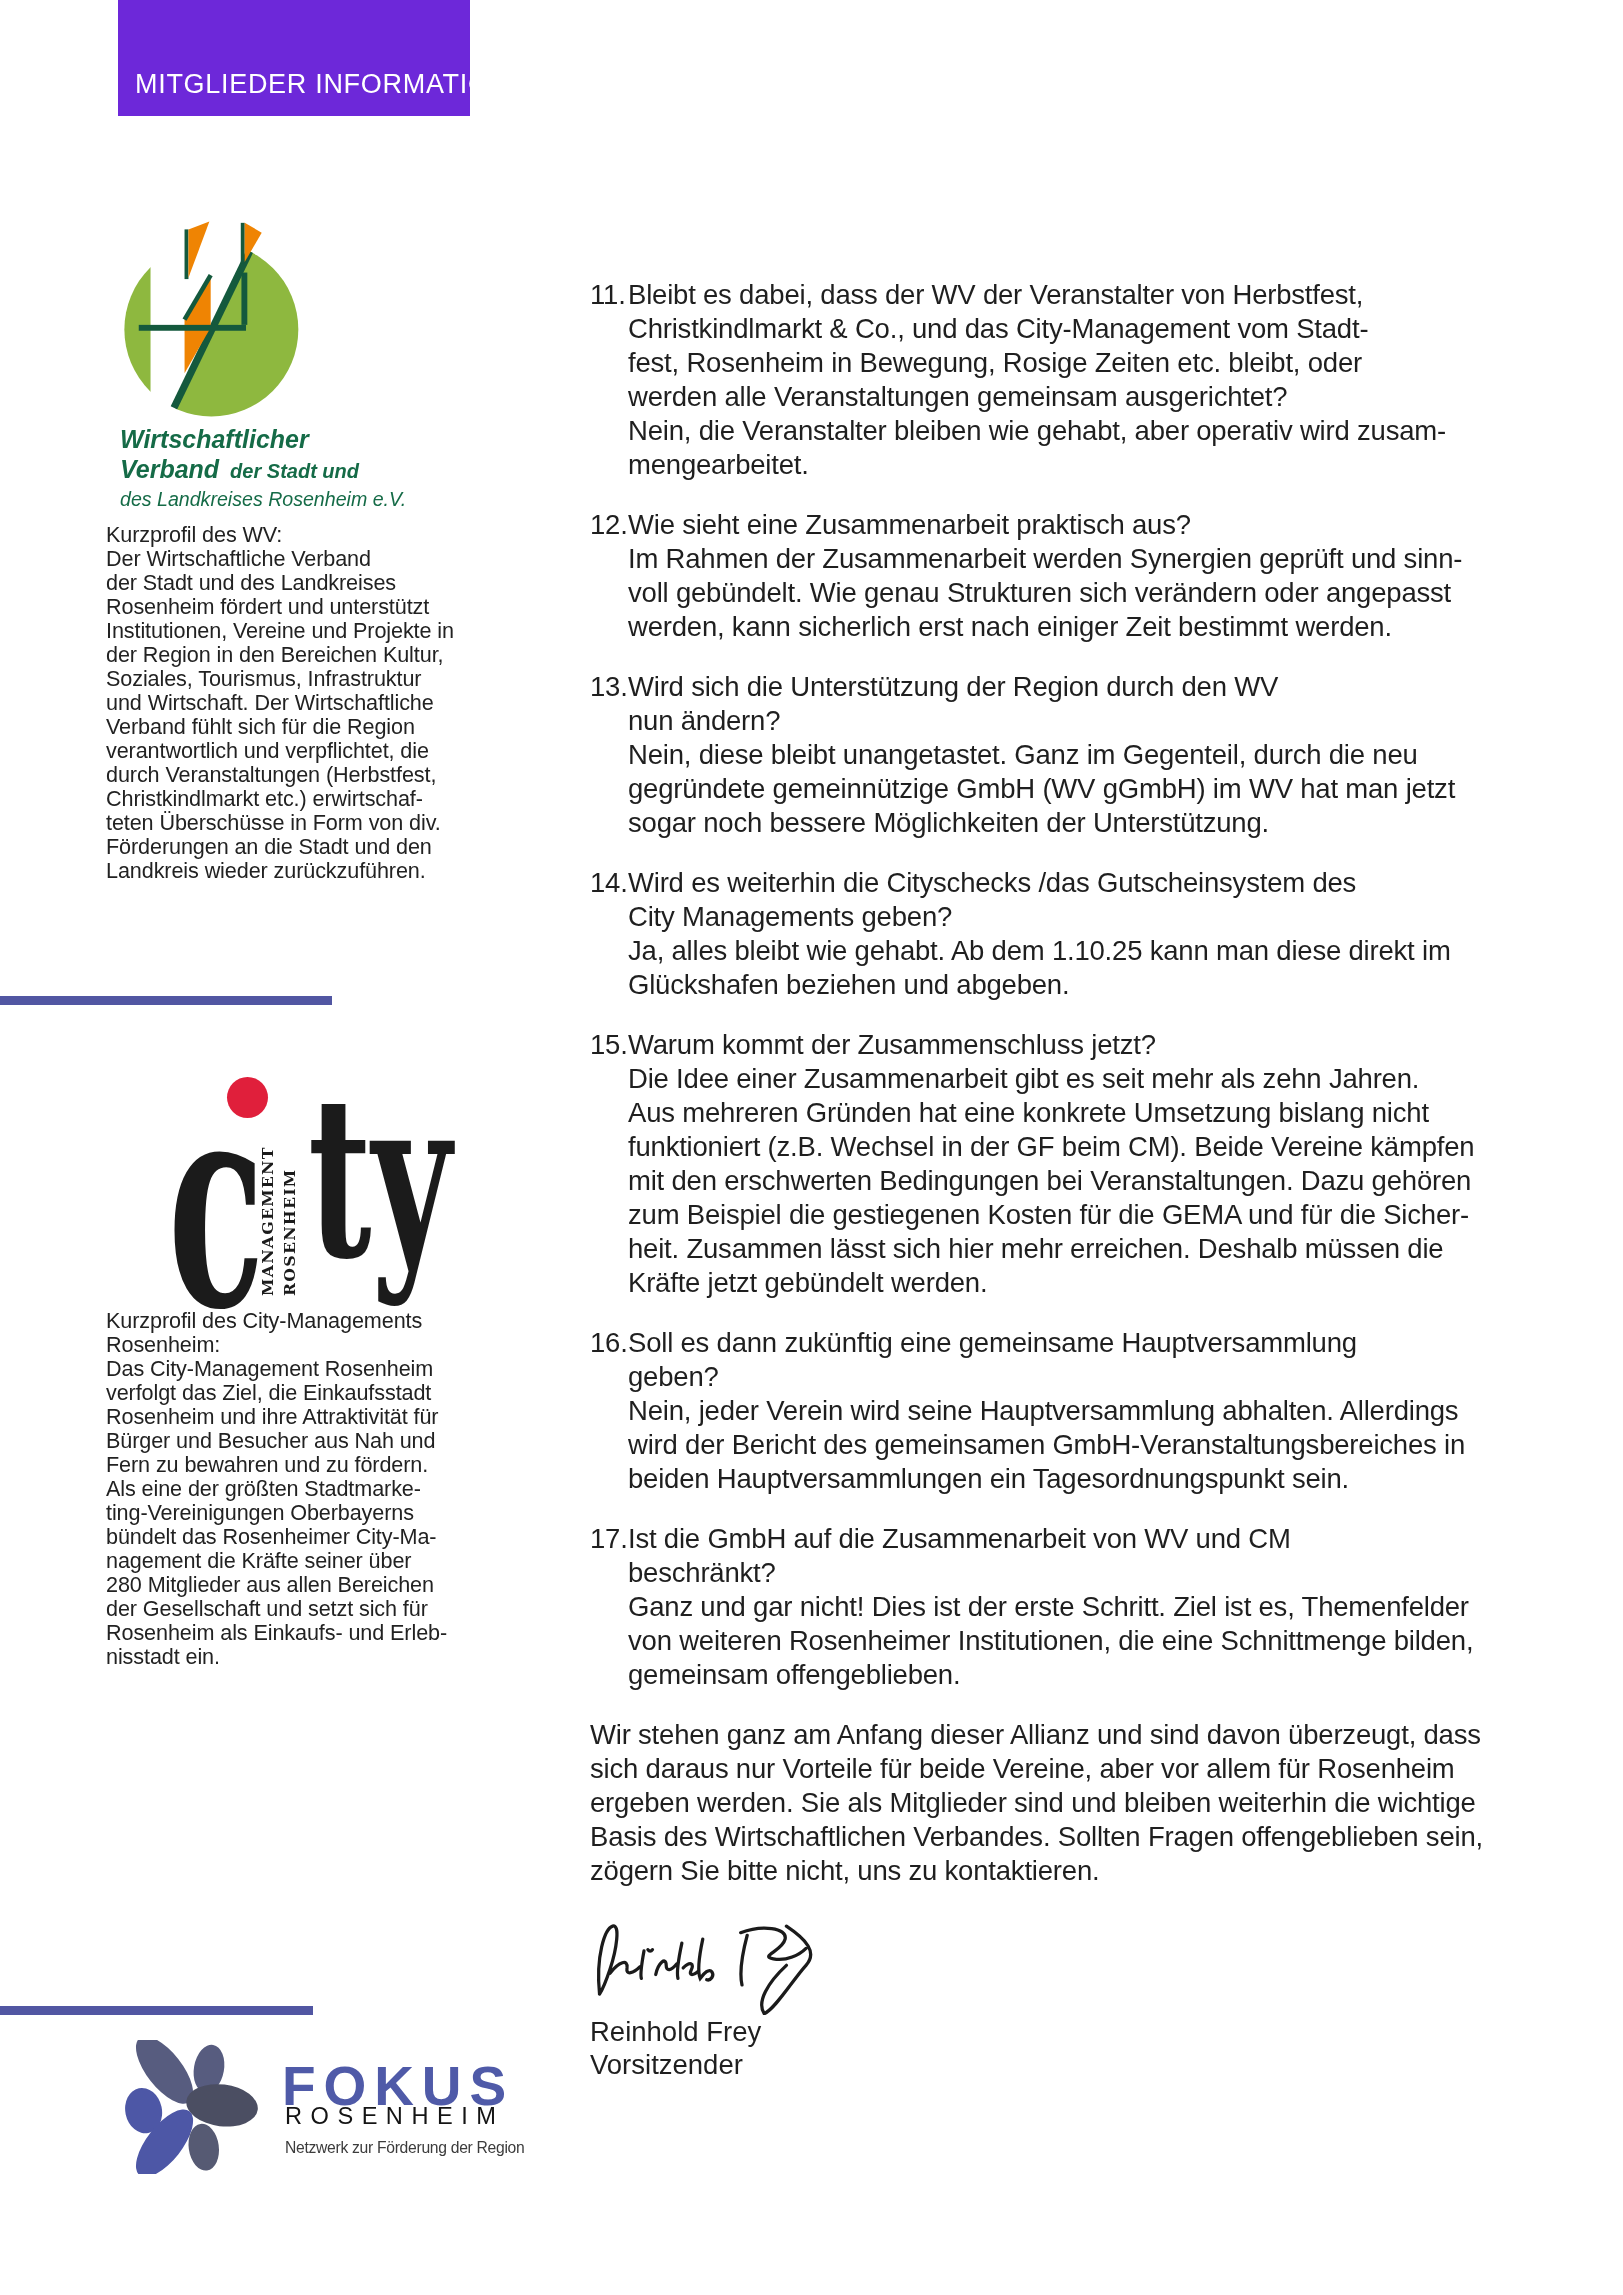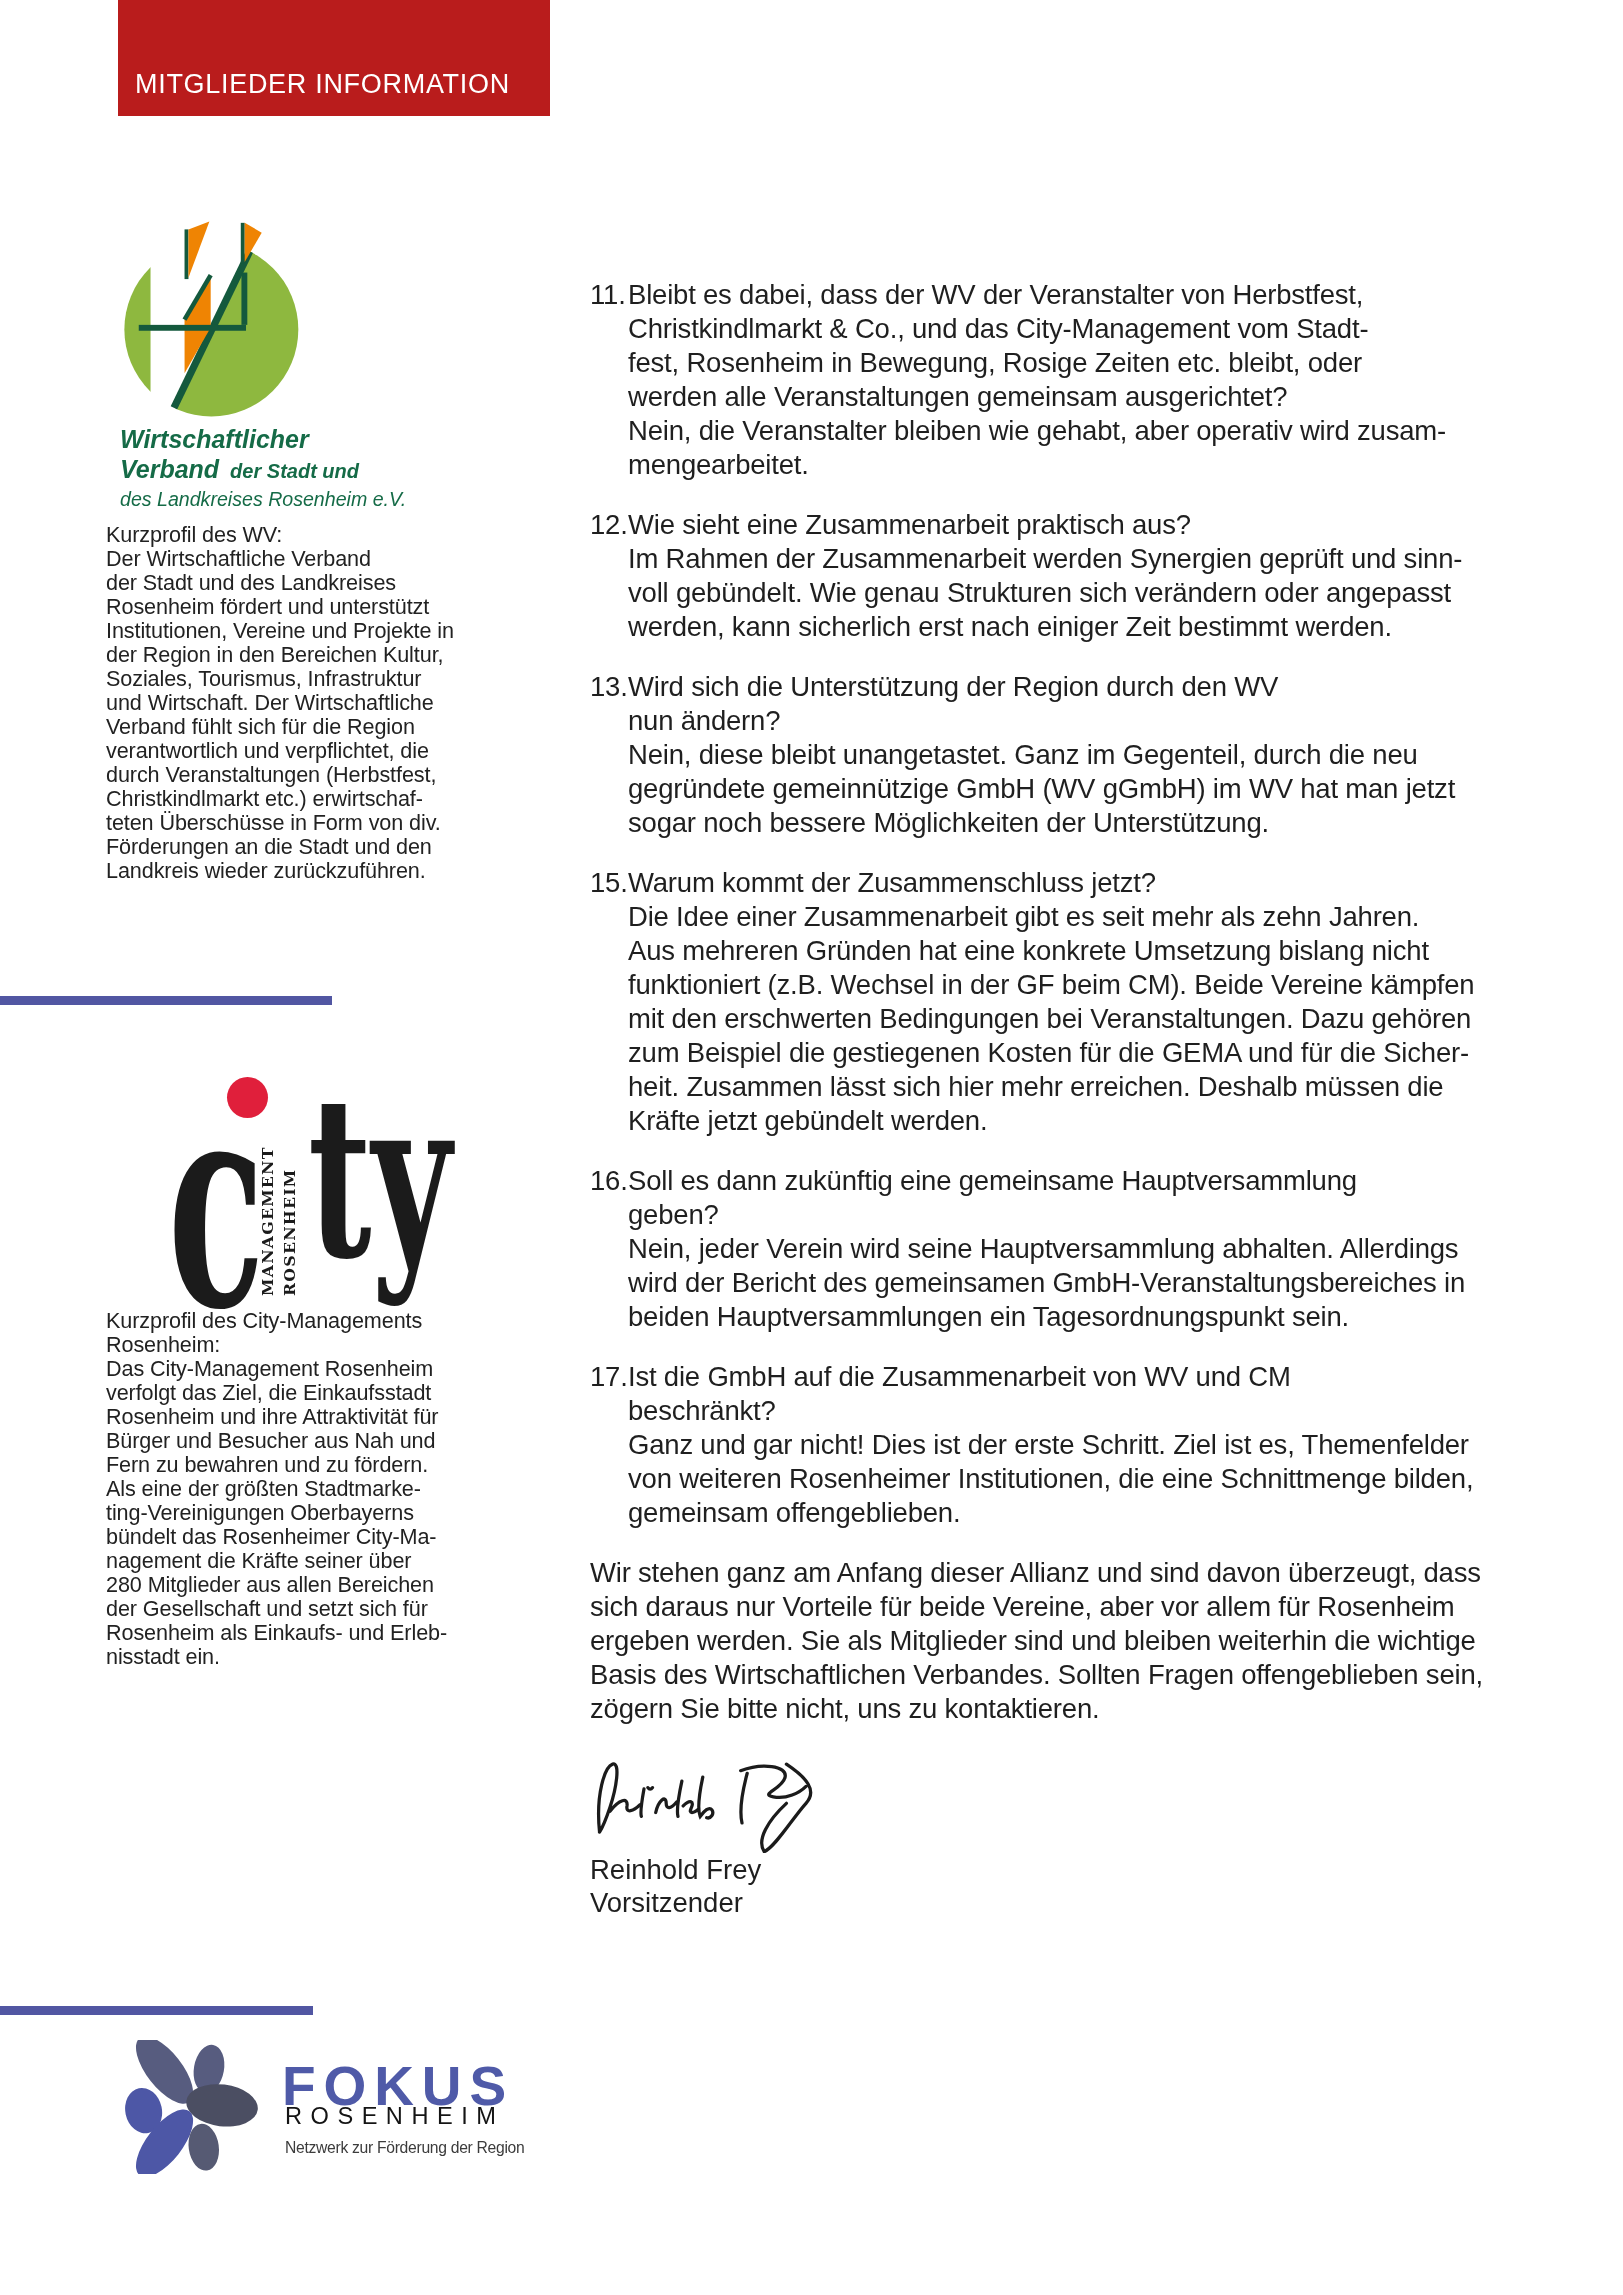--- a/index.html
+++ b/index.html
@@ -6,22 +6,22 @@
   .page{
     position:relative;
     width:1623px;height:2295px;
     background:#ffffff;
     font-family:"Liberation Sans",sans-serif;
     color:#1f1f1f;
     overflow:hidden;
   }
   
   .banner{
-    position:absolute;left:118px;top:0;width:432px;height:116px;
-    background:#b91c1c;
+    position:absolute;left:118px;top:0;width:352px;height:116px;
+    background:#6d28d9;
   }
   .banner-title{
     position:absolute;left:17px;bottom:15.7px;
     font-size:27px;letter-spacing:0.7px;color:#ffffff;white-space:nowrap;
   }
   
   .wv-logo{position:absolute;left:121px;top:215px;}
   .wv-wordmark{
     position:absolute;left:120px;top:425px;width:393px;
     color:#156b47;font-style:italic;line-height:1.18;
@@ -219,20 +219,27 @@
     </div>
     <div class="qa-item">
       <div class="qa-num">13.</div>
       <div class="qa-text">Wird sich die Unterstützung der Region durch den WV
 nun ändern?
 Nein, diese bleibt unangetastet. Ganz im Gegenteil, durch die neu
 gegründete gemeinnützige GmbH (WV gGmbH) im WV hat man jetzt
 sogar noch bessere Möglichkeiten der Unterstützung.</div>
     </div>
     <div class="qa-item">
+      <div class="qa-num">14.</div>
+      <div class="qa-text">Wird es weiterhin die Cityschecks /das Gutscheinsystem des
+City Managements geben?
+Ja, alles bleibt wie gehabt. Ab dem 1.10.25 kann man diese direkt im
+Glückshafen beziehen und abgeben.</div>
+    </div>
+    <div class="qa-item">
       <div class="qa-num">15.</div>
       <div class="qa-text">Warum kommt der Zusammenschluss jetzt?
 Die Idee einer Zusammenarbeit gibt es seit mehr als zehn Jahren.
 Aus mehreren Gründen hat eine konkrete Umsetzung bislang nicht
 funktioniert (z.B. Wechsel in der GF beim CM). Beide Vereine kämpfen
 mit den erschwerten Bedingungen bei Veranstaltungen. Dazu gehören
 zum Beispiel die gestiegenen Kosten für die GEMA und für die Sicher-
 heit. Zusammen lässt sich hier mehr erreichen. Deshalb müssen die
 Kräfte jetzt gebündelt werden.</div>
     </div>

